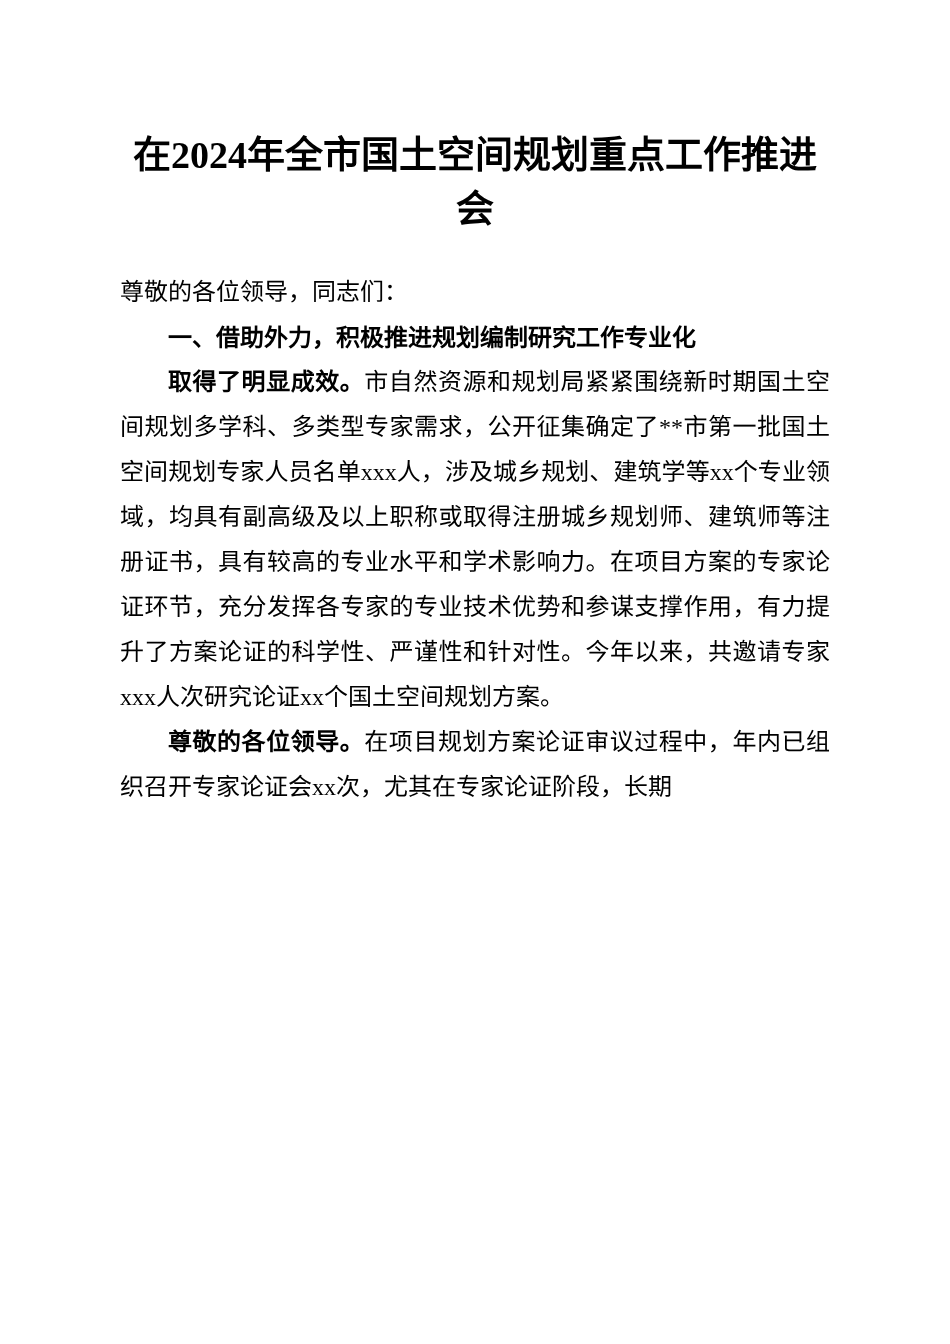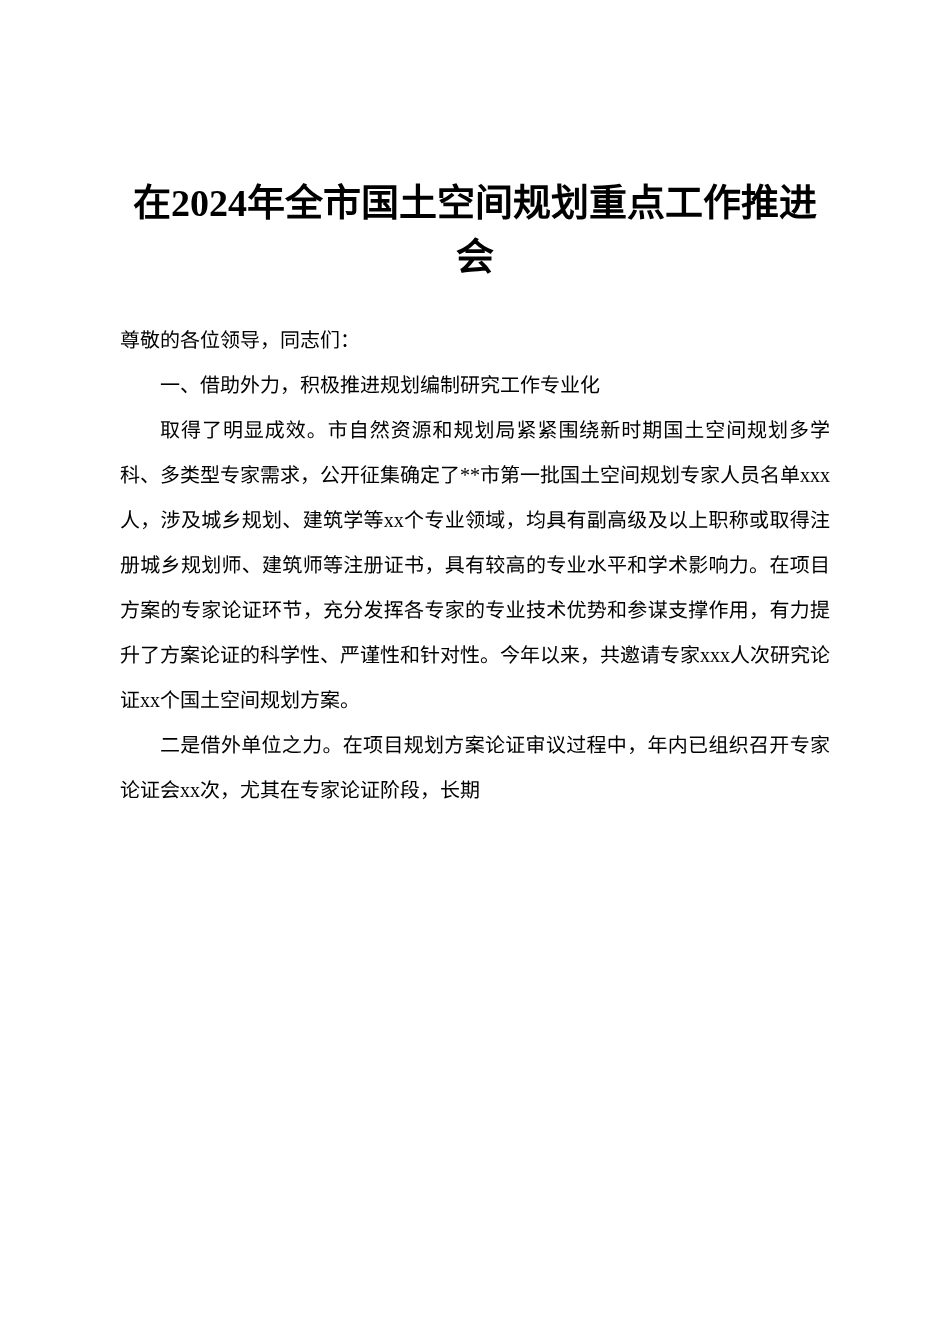--- a/index.html
+++ b/index.html
@@ -22,52 +22,51 @@
   .doc-title {
     font-size: 38px;
     font-weight: bold;
     line-height: 54px;
     text-align: center;
     margin: 0 0 34px 0;
     font-family: "Liberation Serif", "DejaVu Serif", serif;
   }
   .doc-title .title-line {
     display: block;
-    margin-top: 48px;
   }
   .doc-body {
-    font-size: 20px;
+    font-size: 24px;
     line-height: 45px;
     text-align: justify;
     text-justify: inter-ideograph;
   }
   .para {
     margin: 0;
     padding: 0;
   }
   .para.body, .para.heading {
     text-indent: 2em;
   }
   .para.salutation {
     text-indent: 0;
   }
   .para.heading {
     font-weight: bold;
     font-family: "Liberation Sans", "DejaVu Sans", sans-serif;
   }
   .run.bold {
-    font-weight: normal;
+    font-weight: bold;
   }
 </style>
 </head>
 <body>
 
 <div class="page">
   <h1 class="doc-title">
     <span class="title-line">在2024年全市国土空间规划重点工作推进会</span>
   </h1>
   <div class="doc-body">
       <p class="para salutation"><span class="run">尊敬的各位领导，同志们：</span></p>
       <p class="para heading"><span class="run bold">一、借助外力，积极推进规划编制研究工作专业化</span></p>
       <p class="para body"><span class="run bold">取得了明显成效。</span><span class="run">市自然资源和规划局紧紧围绕新时期国土空间规划多学科、多类型专家需求，公开征集确定了**市第一批国土空间规划专家人员名单xxx人，涉及城乡规划、建筑学等xx个专业领域，均具有副高级及以上职称或取得注册城乡规划师、建筑师等注册证书，具有较高的专业水平和学术影响力。在项目方案的专家论证环节，充分发挥各专家的专业技术优势和参谋支撑作用，有力提升了方案论证的科学性、严谨性和针对性。今年以来，共邀请专家xxx人次研究论证xx个国土空间规划方案。</span></p>
-      <p class="para body"><span class="run bold">二是借外单位之力。</span><span class="run">在项目规划方案论证审议过程中，年内已组织召开专家论证会xx次，尤其在专家论证阶段，长期</span></p>
+      <p class="para body"><span class="run bold">尊敬的各位领导。</span><span class="run">在项目规划方案论证审议过程中，年内已组织召开专家论证会xx次，尤其在专家论证阶段，长期</span></p>
     </div>
 </div>
 
 </body></html>

